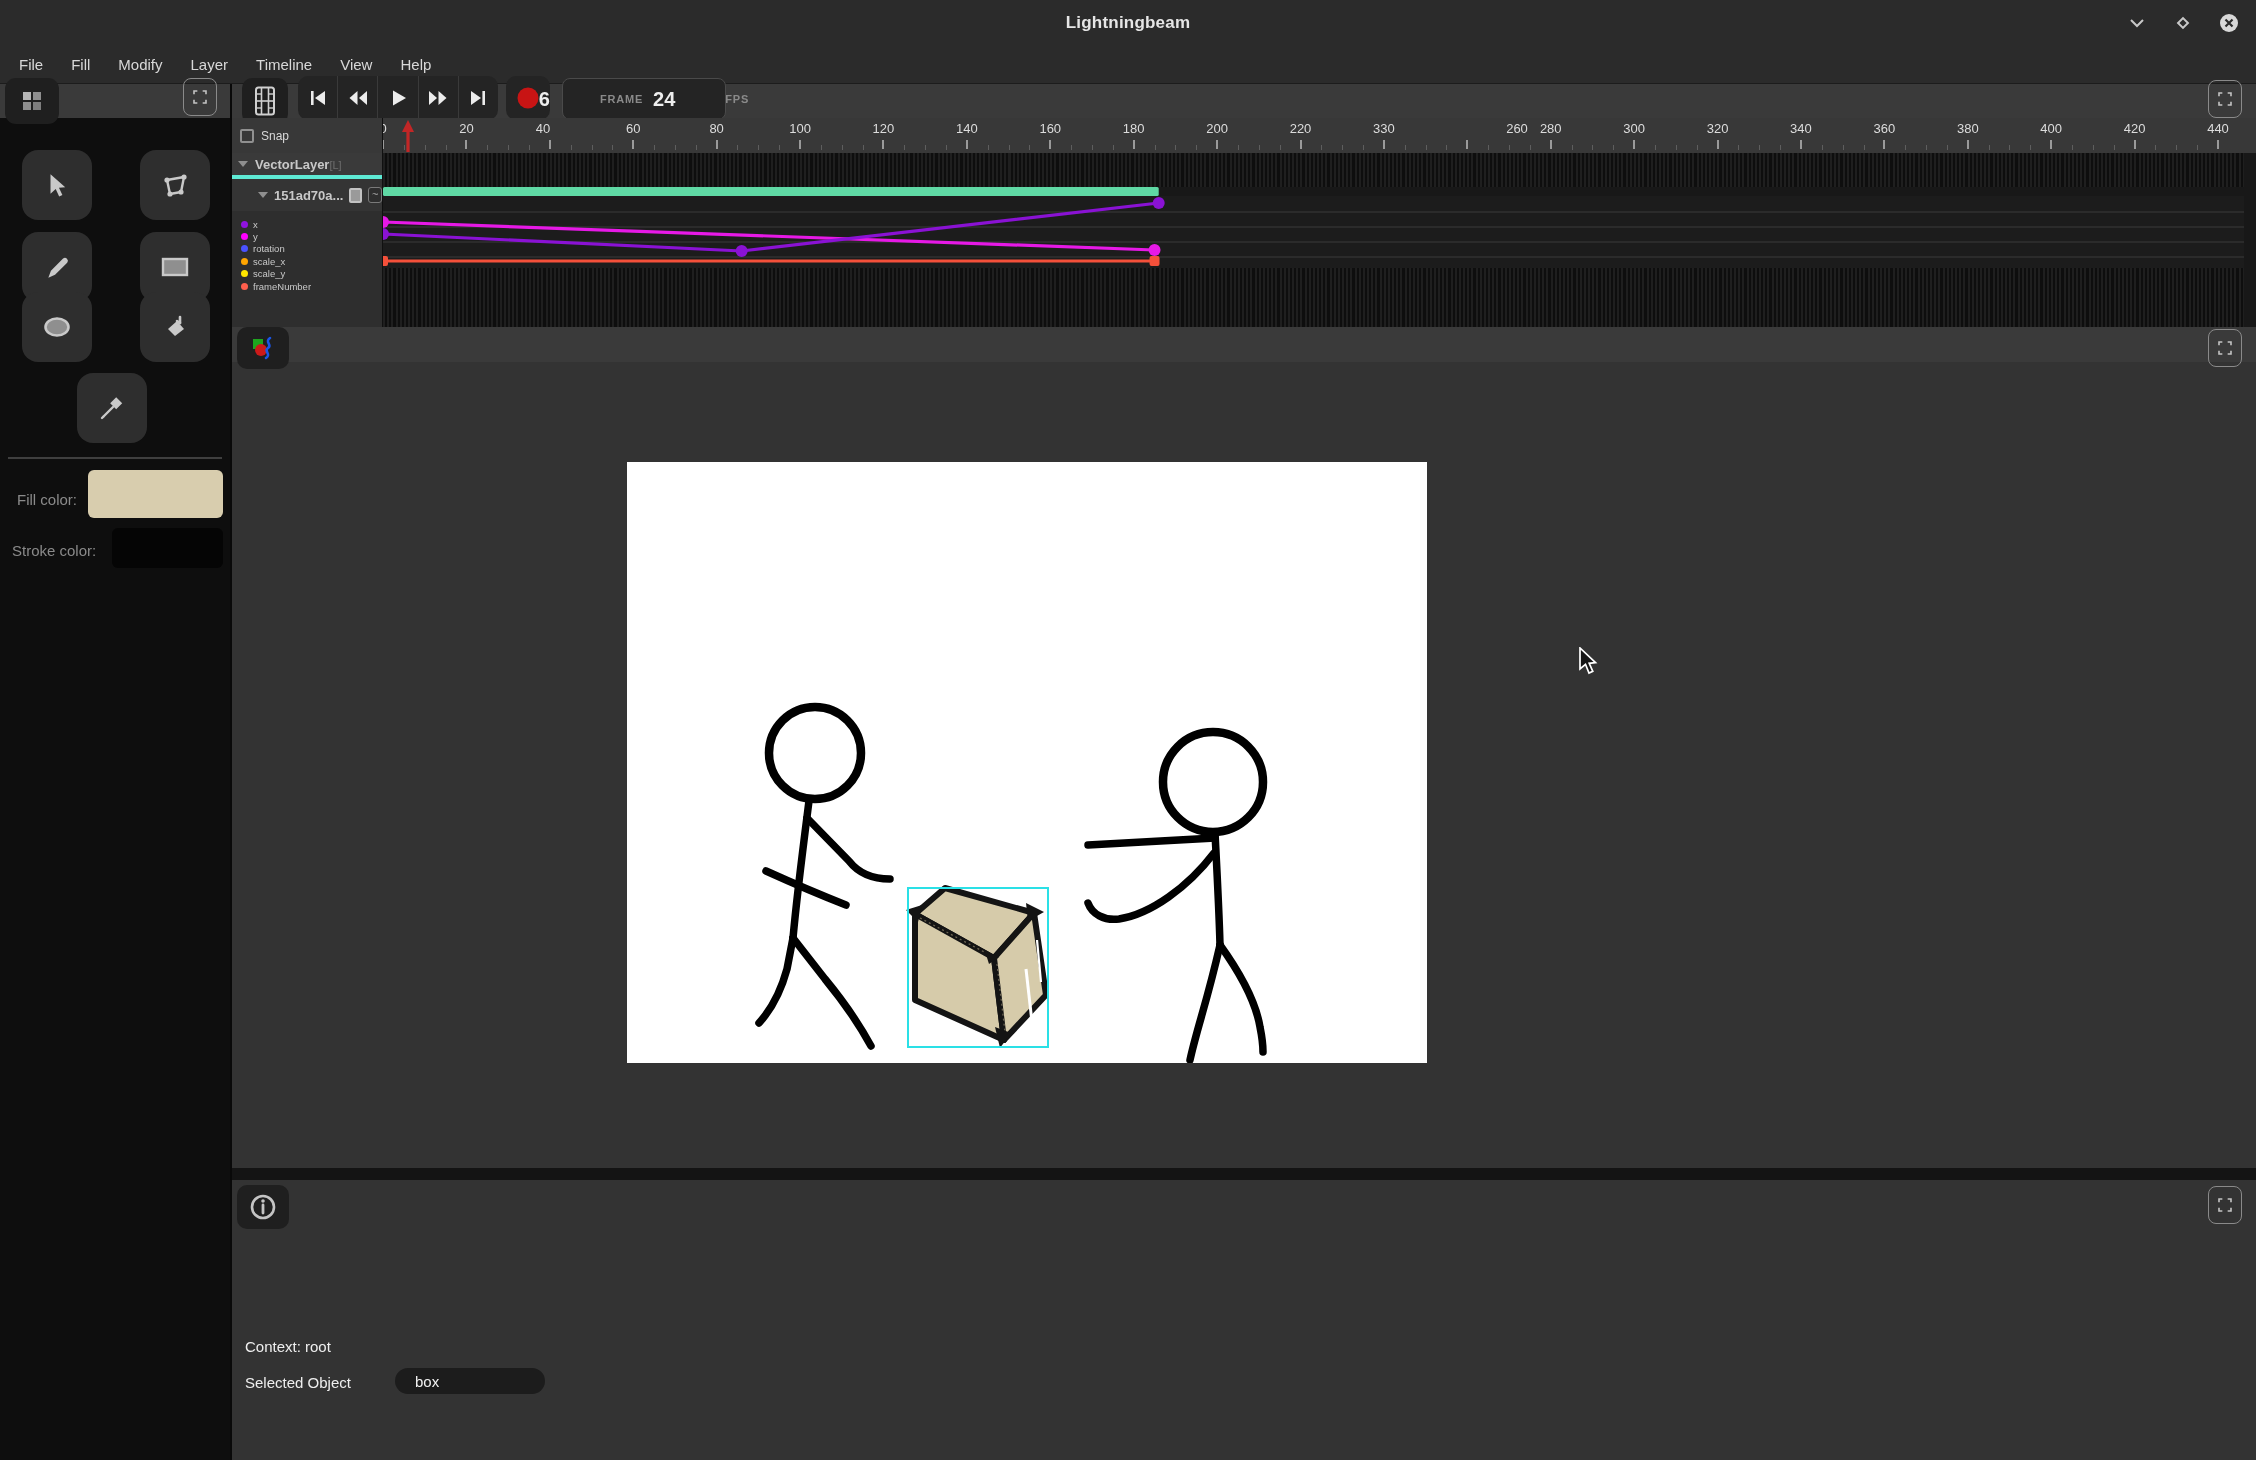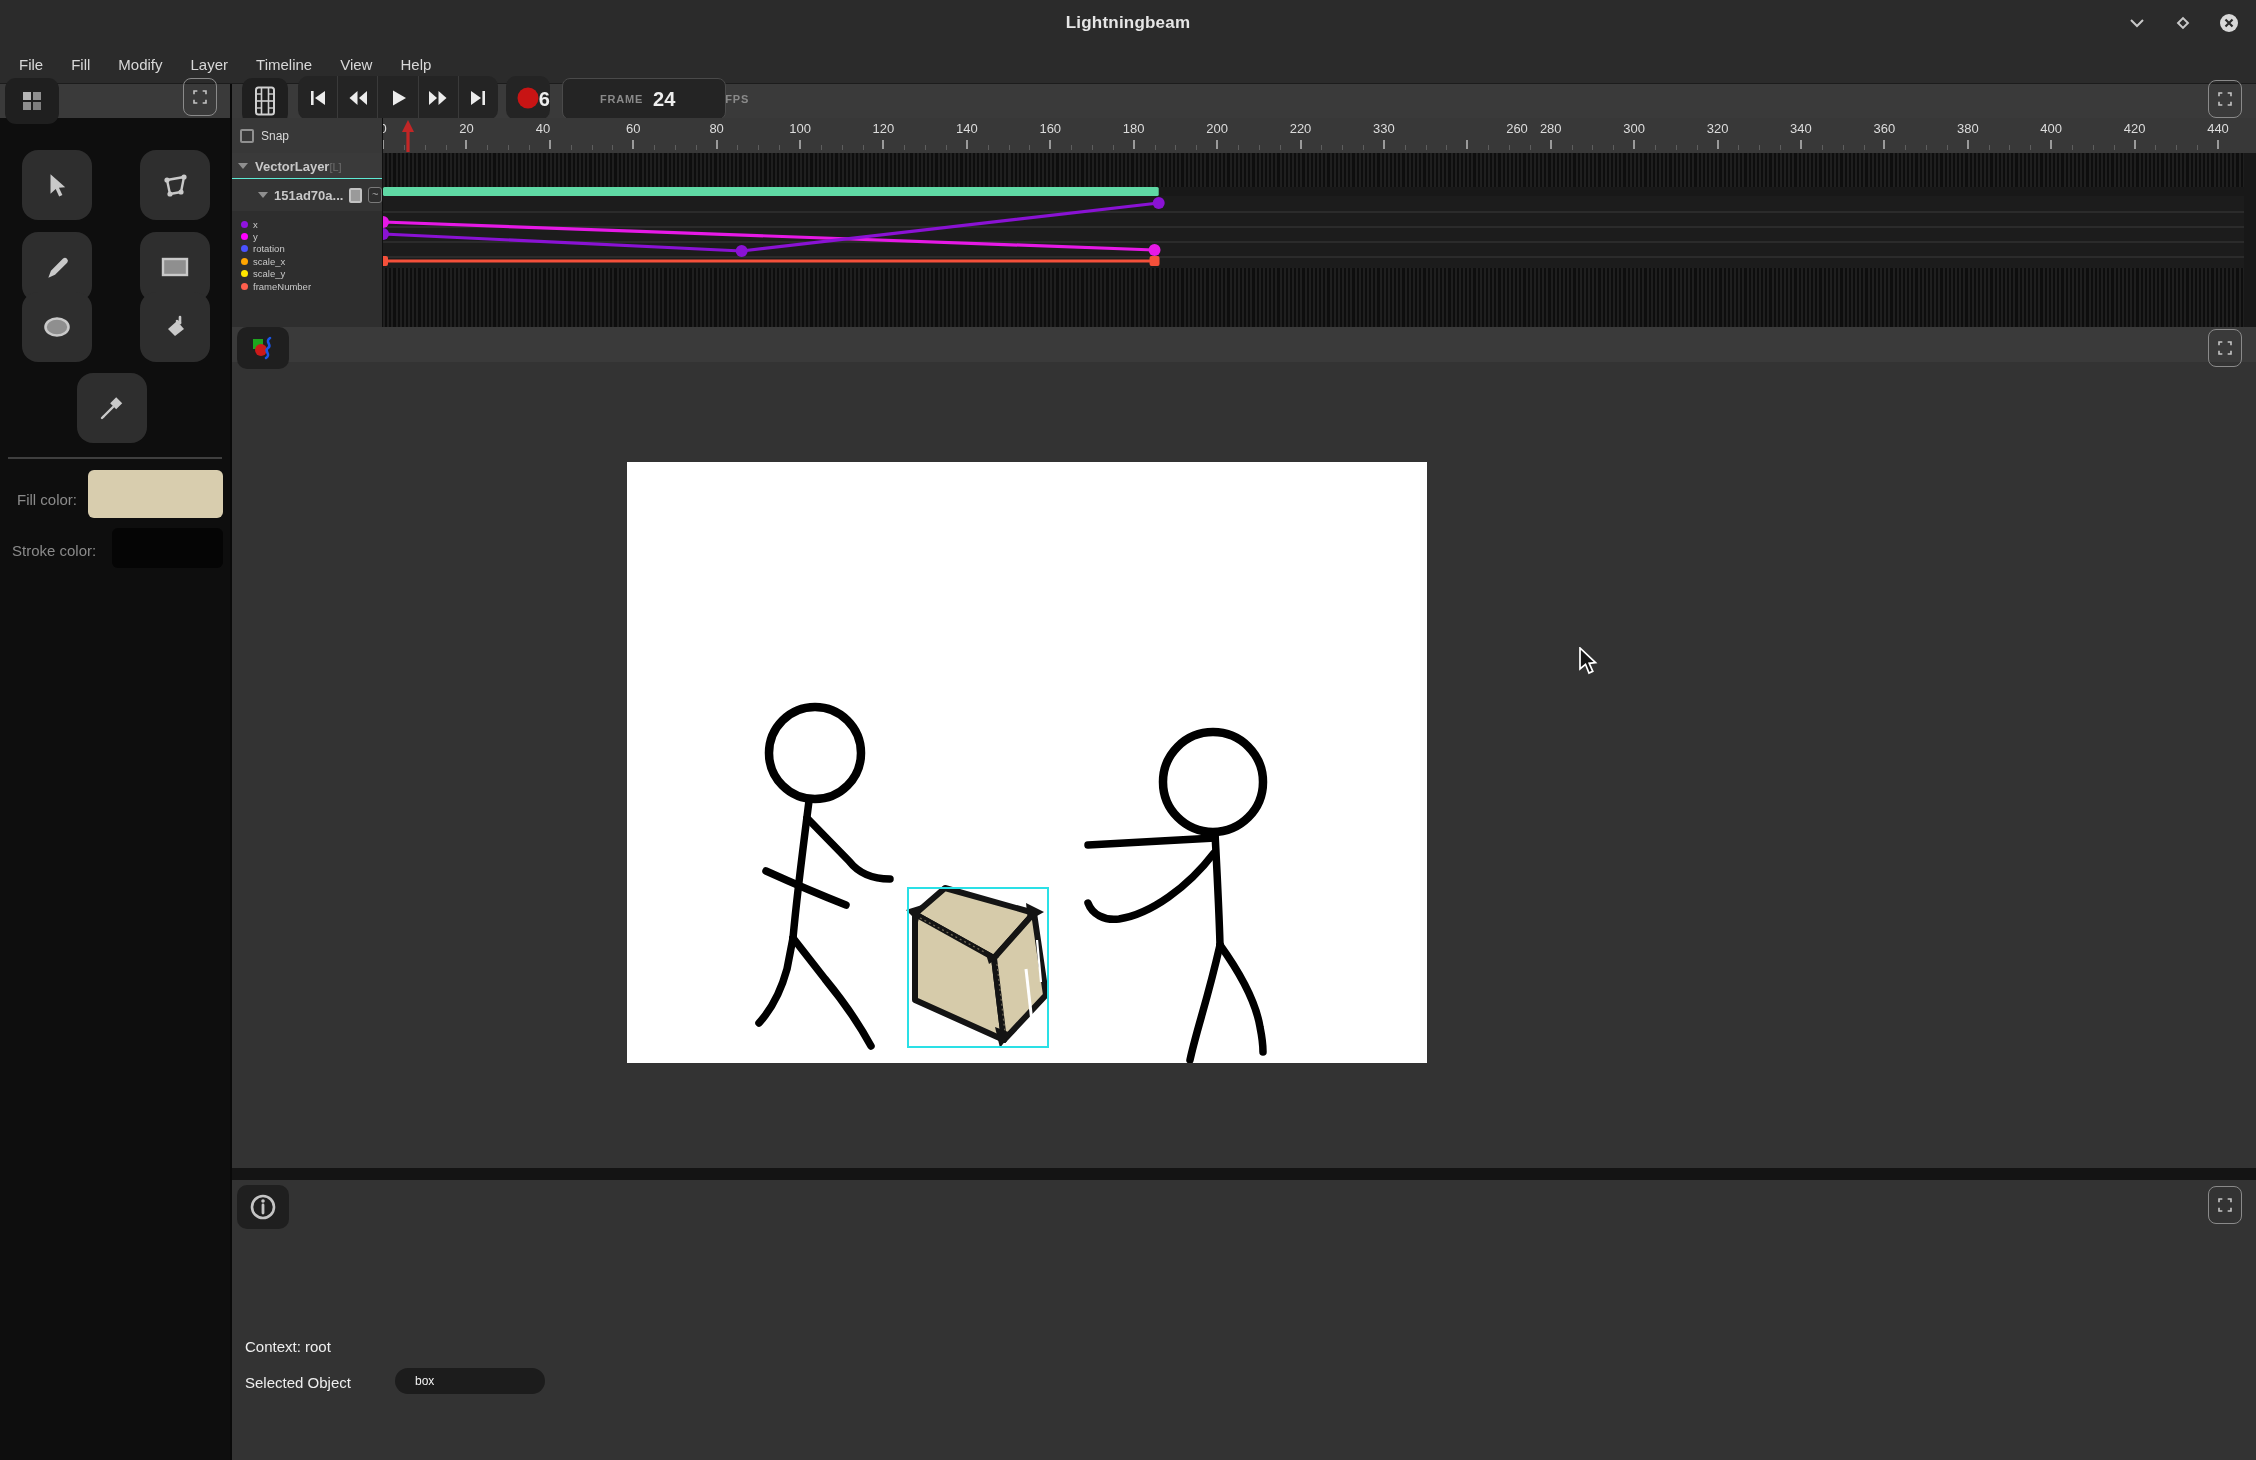--- a/index.html
+++ b/index.html
@@ -71,21 +71,21 @@
   .band-mid { position:absolute; left:0; top:43px; width:2012px; height:72px; background:#1c1c1c; }
   #curves-svg { position:absolute; left:0; top:0; }
 
   
   .layer-panel { position:absolute; left:0; top:34px; width:151px; height:209px;
                  background:#2e2e2e; border-right:1px solid #101010; z-index:5; }
   .snap-row { height:35px; background:#383838; display:flex; align-items:center;
               gap:7px; padding-left:8px; }
   .checkbox { width:14px; height:14px; border:2px solid #909090; border-radius:2px; background:transparent; }
   .snap-label { color:#d8d8d8; font-size:12px; }
-  .layer-row { height:26px; background:#3a3a3a; border-bottom:1px solid #5eead4;
+  .layer-row { height:26px; background:#3a3a3a; border-bottom:4px solid #5eead4;
                display:flex; align-items:center; gap:7px; padding-left:6px; }
   .layer-name { color:#c8c8c8; font-size:13px; font-weight:bold; }
   .layer-suffix { color:#6e6e6e; font-size:11px; }
   .sublayer-row { height:32px; background:#343434; display:flex; align-items:center;
                   gap:6px; padding-left:26px; }
   .tri { width:0; height:0; border-left:5px solid transparent; border-right:5px solid transparent;
          border-top:6px solid #8f8f8f; }
   .sq-btn { width:15px; height:15px; background:#9a9a9a; border:2px solid #c2c2c2; border-radius:2px; }
   .tilde-btn { width:16px; height:16px; border:1px solid #7a7a7a; border-radius:3px;
                color:#a8a8a8; font-size:11px; line-height:13px; text-align:center; background:#2e2e2e; }
@@ -104,21 +104,21 @@
 
   
   .bottom-panel { position:absolute; left:0; top:1084px; width:2024px; height:292px;
                   background:#333333; border-top:12px solid #141414; }
   .info-tab { position:absolute; left:5px; top:5px; width:52px; height:44px;
               background:#1f1f1f; border-radius:10px; display:flex; align-items:center; justify-content:center; }
   .context-text { position:absolute; left:13px; top:158px; color:#efefef; font-size:15px; }
   .selobj-label { position:absolute; left:13px; top:194px; color:#efefef; font-size:15px; }
   .selobj-input { position:absolute; left:163px; top:188px; width:150px; height:26px;
                   background:#1c1c1c; border:none; border-radius:13px; color:#f2f2f2;
-                  font-size:12px; padding-left:20px; font-family:"Liberation Sans",sans-serif; }
+                  font-size:15px; padding-left:20px; font-family:"Liberation Sans",sans-serif; }
 </style>
 </head>
 <body>
 
 <div class="titlebar">
   <div class="title">Lightningbeam</div>
   <div class="win-controls">
     <div class="win-btn">
       <svg width="16" height="10" viewBox="0 0 16 10">
           <polyline points="2,2 8,8 14,2" fill="none" stroke="#c8c8c8" stroke-width="2"></polyline>

